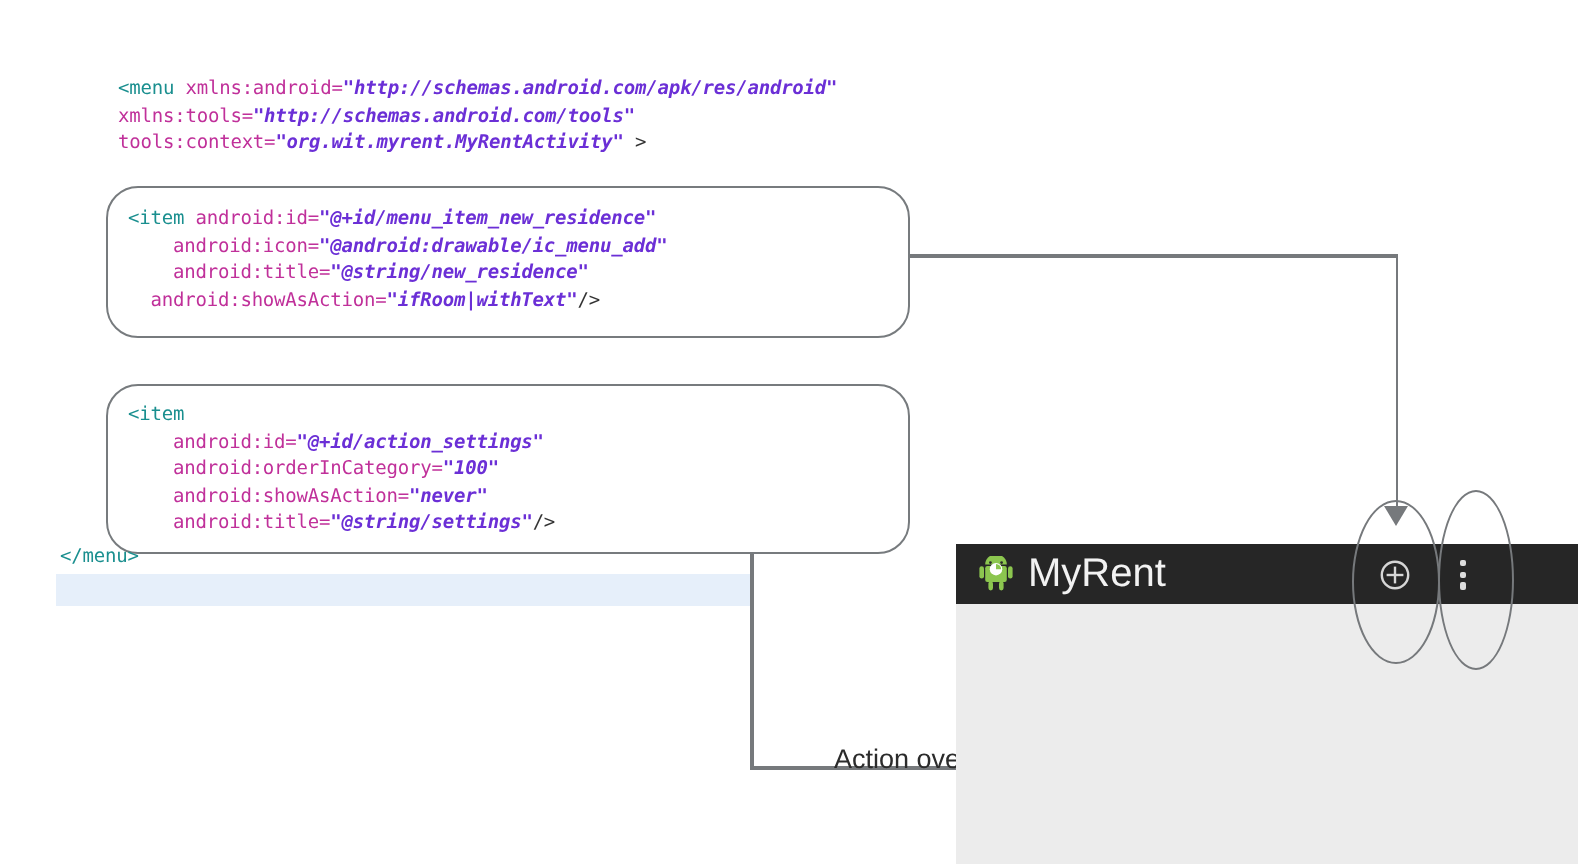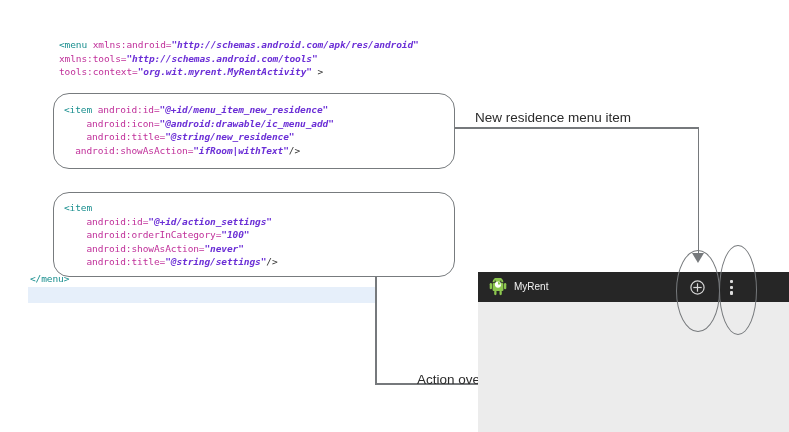--- a/index.html
+++ b/index.html
@@ -108,21 +108,21 @@
   #appbar{
     position:absolute;left:0;top:0;width:311px;height:30px;
     background:#262626;
   }
   #app-icon{
     position:absolute;left:11px;top:6px;width:18px;height:18px;
   }
   #app-title{
     position:absolute;left:36px;top:6px;
     font-family:"Liberation Sans",sans-serif;
-    font-size:10px;color:#f2f2f2;line-height:18px;
+    font-size:20px;color:#f2f2f2;line-height:18px;
     white-space:nowrap;
   }
   #action-add{
     position:absolute;left:211px;top:7px;width:17px;height:17px;
   }
   #action-overflow-btn{
     position:absolute;left:252px;top:8px;width:4px;height:15px;
   }
   .dot{
     position:absolute;left:0;width:3.4px;height:3.4px;
@@ -152,21 +152,20 @@
 
   <div class="line hline" id="lead1-h"></div>
   <div class="line vline" id="lead1-v"></div>
   <div class="arrowhead" id="arrow1"></div>
 
   <div class="line vline" id="lead2-v-left"></div>
   <div class="line hline" id="lead2-h"></div>
   <div class="line vline" id="lead2-v-right"></div>
   <div class="arrowhead" id="arrow2"></div>
 
-  <div class="annotation" id="label-new-residence">New residence menu item</div>
   <div class="annotation" id="label-action-overflow">Action overflow</div>
 
   <div id="device">
     <div id="content-area"></div>
     <div id="appbar">
 
       <div id="app-icon">
         <svg width="18" height="18" viewBox="0 0 18 18" aria-hidden="true">
           <path d="M3.6 4.2 A5.4 5.0 0 0 1 14.4 4.2 Z" fill="#8cc64f"></path>
           <rect x="3.6" y="5.0" width="10.8" height="8.0" rx="1.1" fill="#8cc64f"></rect>

